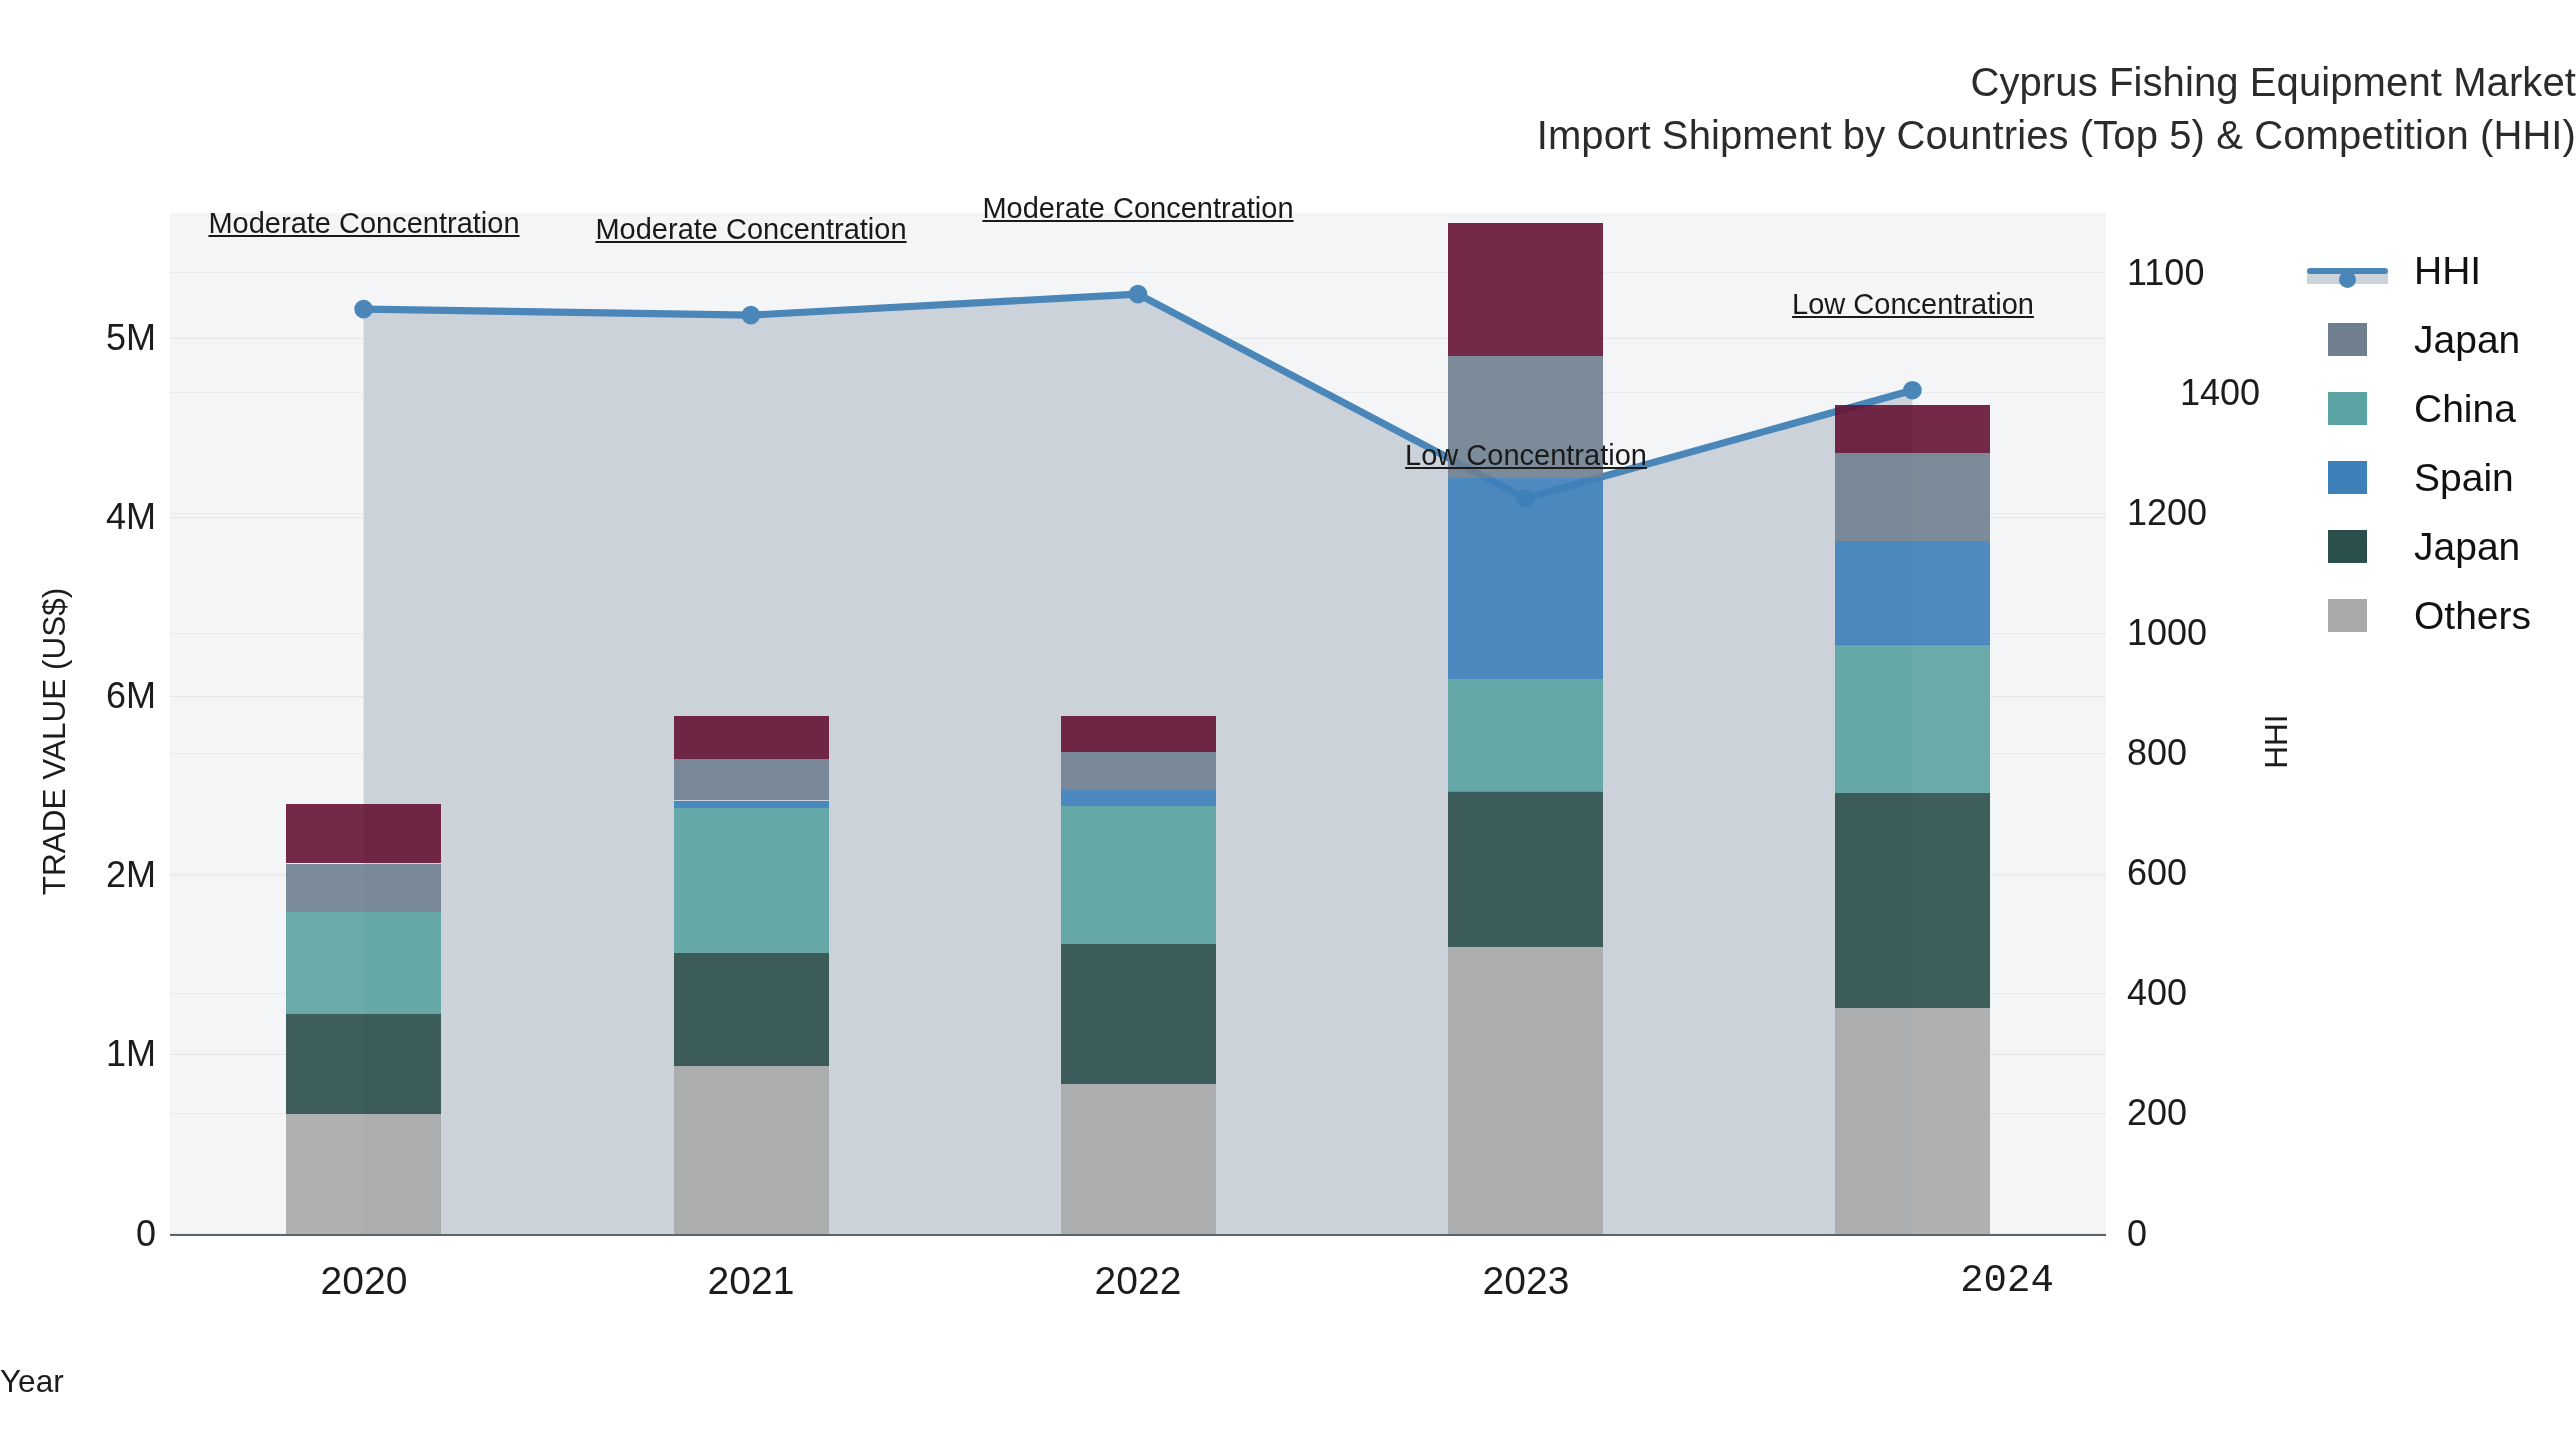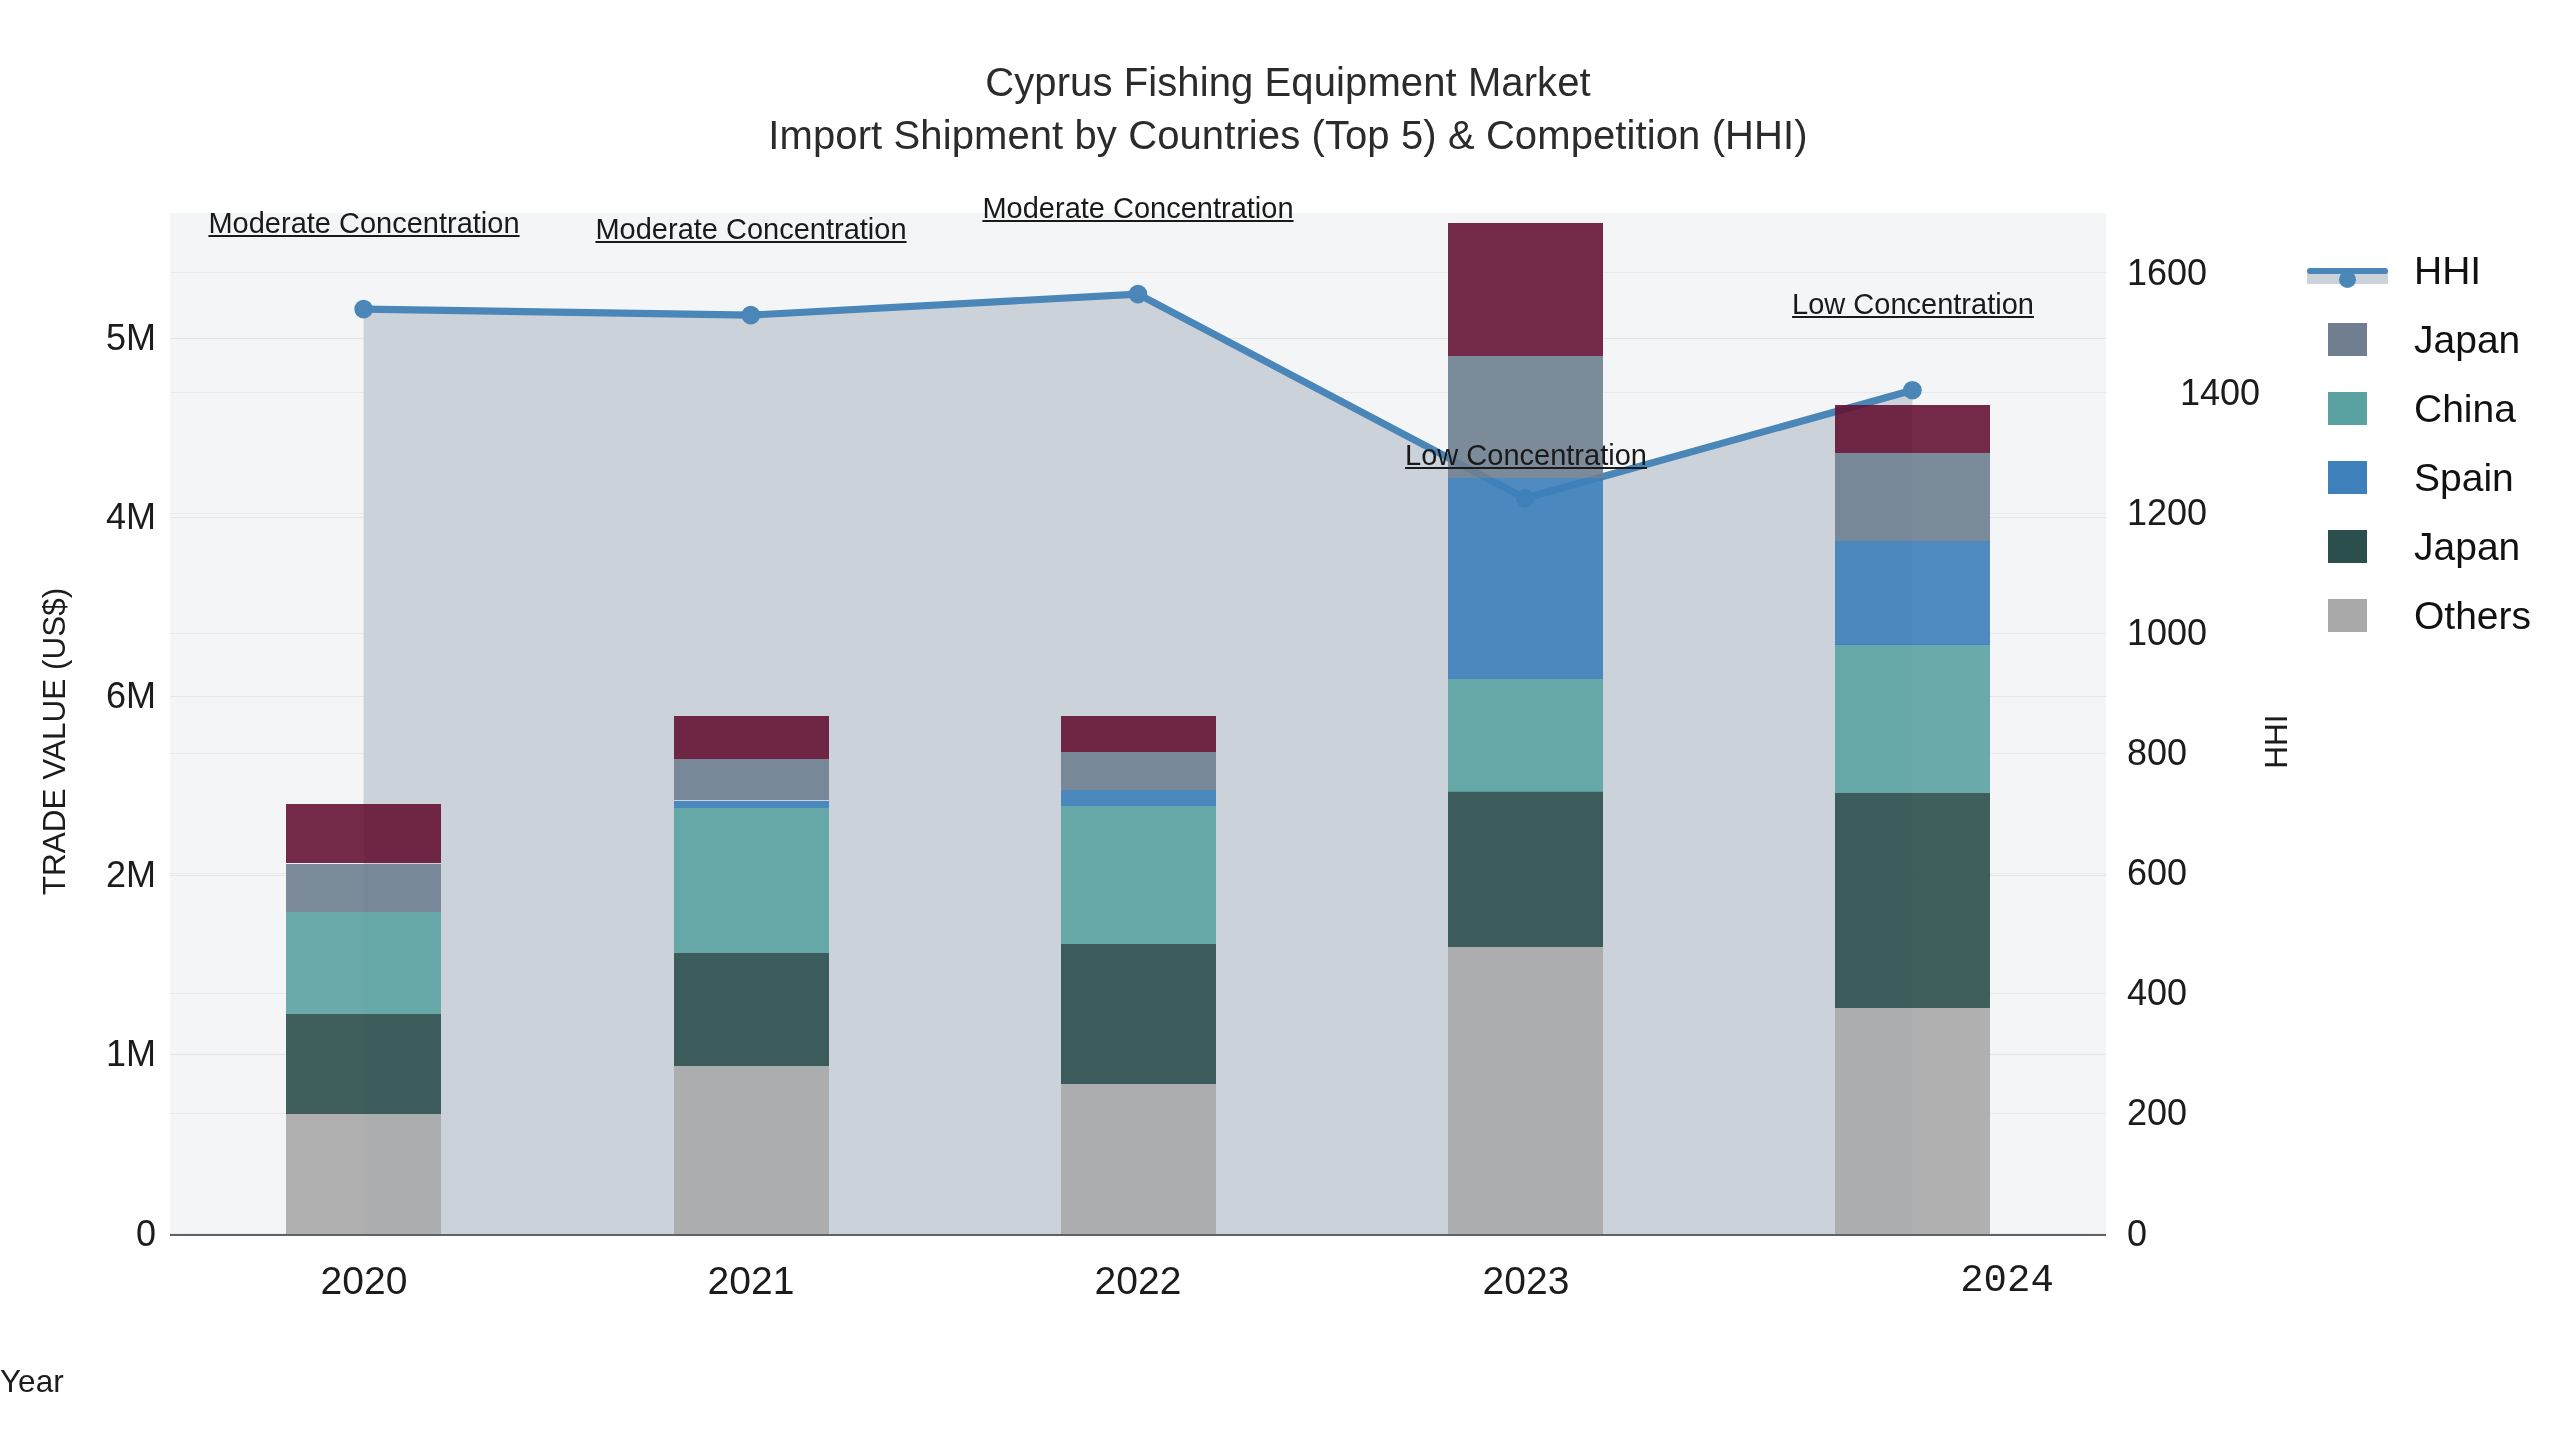--- a/index.html
+++ b/index.html
@@ -7,21 +7,21 @@
     width:2576px;height:1449px;
     background:#ffffff;
     font-family:"Liberation Sans","DejaVu Sans",sans-serif;
     overflow:hidden;
   }
   #root{position:relative;width:2576px;height:1449px;}
 
   
   .title{
     position:absolute;left:0;right:0;top:56px;
-    text-align:center;color:#2b2b2b;
+    text-align:right;color:#2b2b2b;
     font-size:40px;line-height:1.32;font-weight:400;
     letter-spacing:0.1px;
   }
   .title .l2{display:block;}
 
   
   
   #plot{
     position:absolute;left:170px;top:213px;
     width:1936px;height:1021px;
@@ -206,21 +206,21 @@
     </div>
   <div id="yright">
       <div class="ytick-r" style="top: 1234px;">0</div>
       <div class="ytick-r" style="top: 1113px;">200</div>
       <div class="ytick-r" style="top: 993px;">400</div>
       <div class="ytick-r" style="top: 873px;">600</div>
       <div class="ytick-r" style="top: 753px;">800</div>
       <div class="ytick-r" style="top: 633px;">1000</div>
       <div class="ytick-r" style="top: 513px;">1200</div>
       <div class="ytick-r" style="top: 393px; text-align: center;">1400</div>
-      <div class="ytick-r" style="top: 273px;">1600</div>
+      <div class="ytick-r" style="top: 273px;">1100</div>
     </div>
   <div id="xticks">
       <div class="xtick" style="left: 221px;">2020</div>
       <div class="xtick" style="left: 608px;">2021</div>
       <div class="xtick" style="left: 995px;">2022</div>
       <div class="xtick" style="left: 1383px;">2023</div>
       <div class="xtick" style="left: 1864px; font-family: Liberation Mono, monospace;">2024</div>
     </div>
 
   <div class="ylabel-left">TRADE VALUE (US$)</div>

